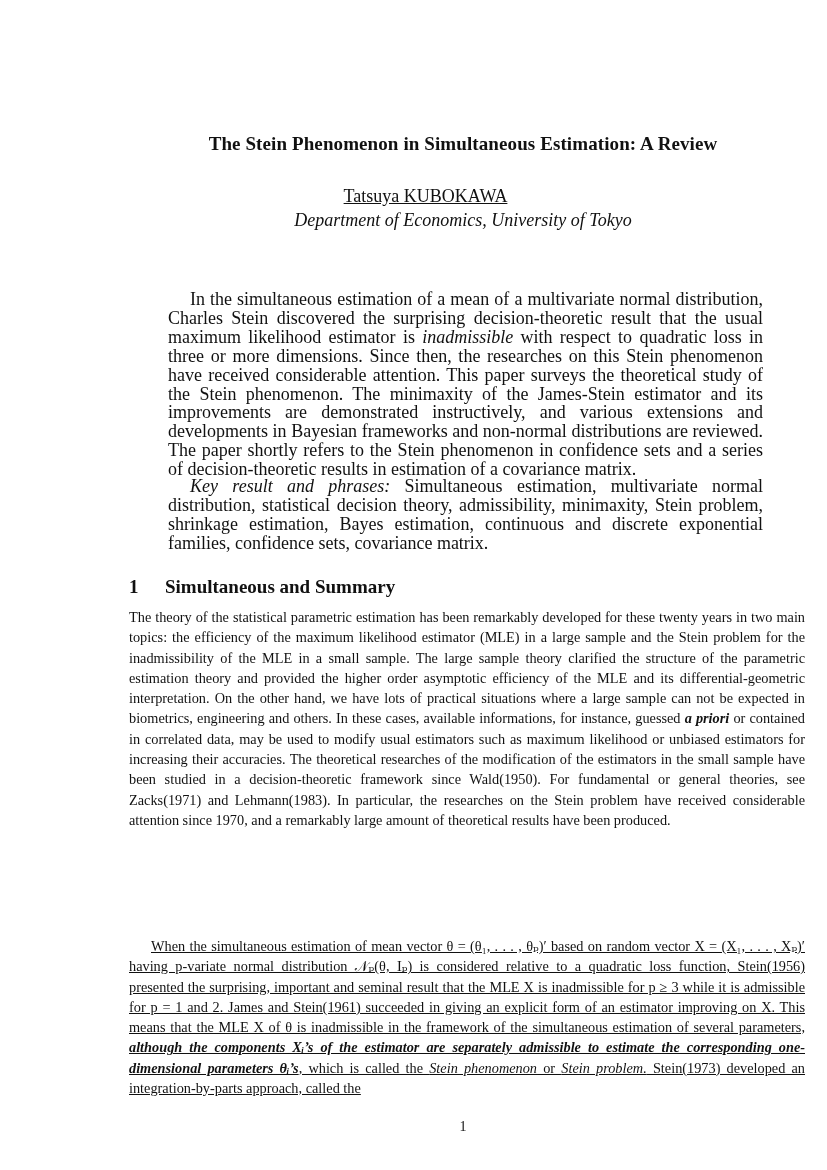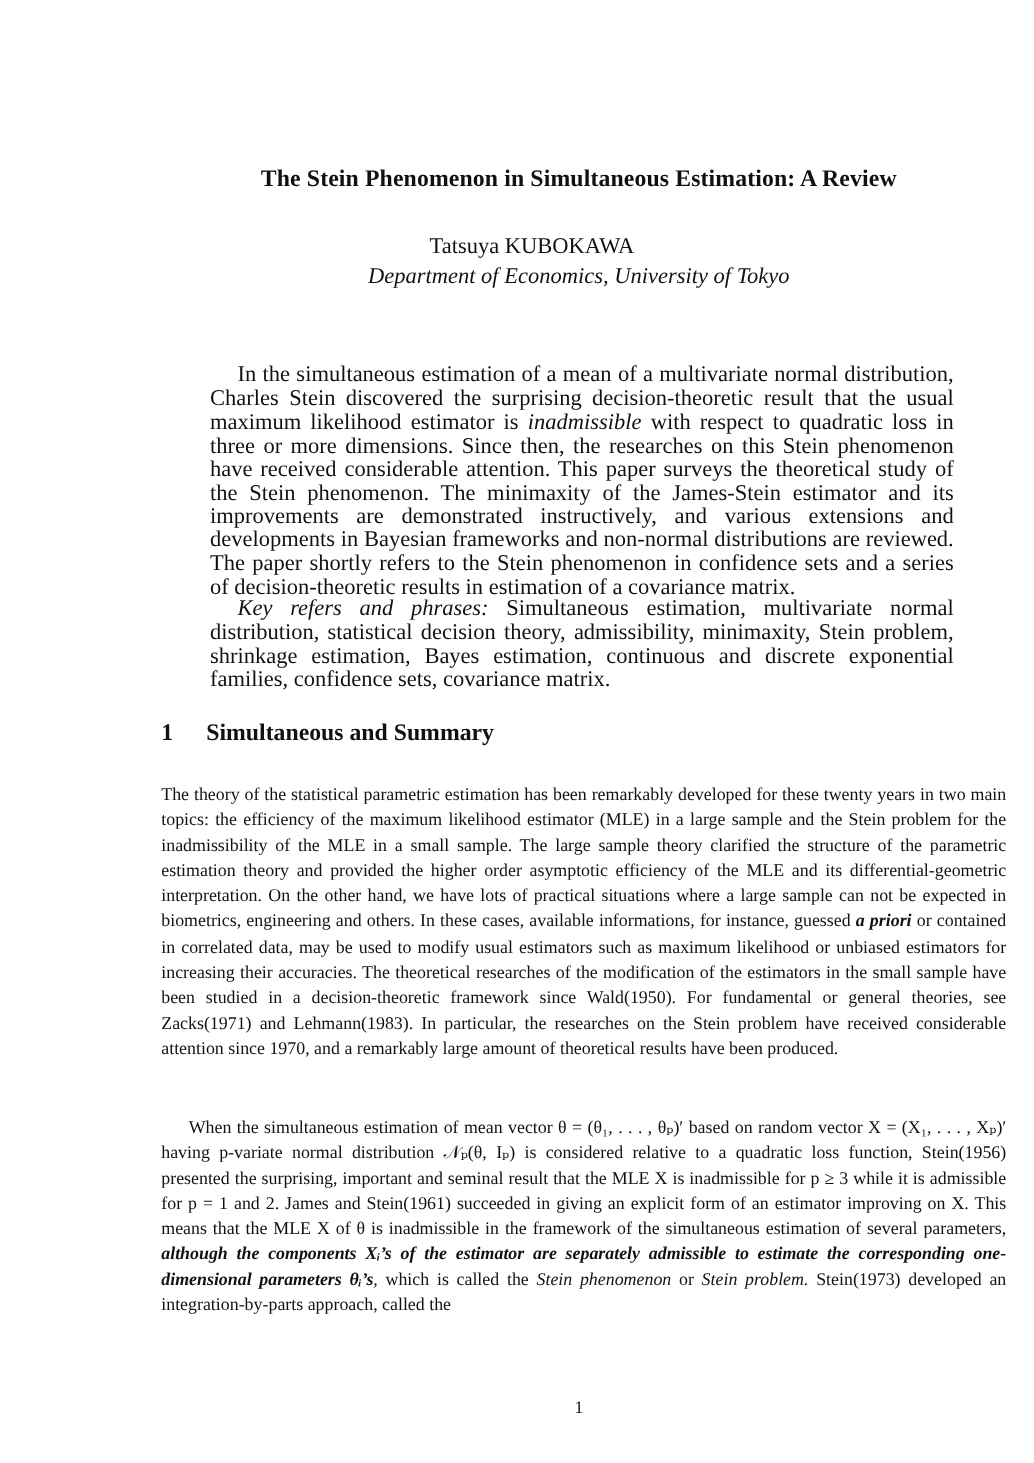--- a/index.html
+++ b/index.html
@@ -1,51 +1,51 @@
 <!DOCTYPE html>
 <html><head>
 <meta charset="utf-8">
 <style>
   html, body { margin: 0; padding: 0; background: #ffffff; }
   body { width: 827px; height: 1170px; position: relative; overflow: hidden;
          font-family: "Liberation Serif", "DejaVu Serif", serif; color: #111; }
   .page { position: absolute; left: 0; top: 0; width: 827px; height: 1170px; margin-left: 37px; }
   .title { position: absolute; top: 133px; left: 0; width: 852px; text-align: center;
            font-weight: bold; font-size: 19px; letter-spacing: 0.1px; }
-  .author { position: absolute; top: 186px; left: 0; width: 777px; text-align: center; font-size: 18px; }
+  .author { position: absolute; top: 186px; left: 0; width: 777px; text-align: center; font-size: 18px; text-decoration: underline; }
   .affil { position: absolute; top: 210px; left: 0; width: 852px; text-align: center; font-size: 18px; font-style: italic; }
   .abstract { position: absolute; left: 131px; width: 595px; font-size: 18px; line-height: 18.9px; text-align: justify; }
   .abstract p { margin: 0; text-indent: 22px; }
   .abs1 { top: 290px; }
   .abs2 { top: 477px; }
   .section { position: absolute; top: 576px; left: 92px; font-weight: bold; font-size: 19px; }
   .section .num { display: inline-block; width: 36px; }
   .body { position: absolute; left: 92px; width: 676px; font-size: 14.3px; line-height: 20.3px; text-align: justify; }
   .body p { margin: 0; }
-  .p1 { top: 626px; }
-  .p2 { top: 892px; }
+  .p1 { top: 607px; }
+  .p2 { top: 936px; text-decoration: underline; }
   .p2 p { text-indent: 22px; }
   .pageno { position: absolute; top: 1119px; left: 0; width: 852px; text-align: center; font-size: 14px; }
   i, em { font-style: italic; }
   .bi { font-style: italic; font-weight: bold; }
 </style>
 </head>
 <body>
 
 <div class="page">
   <div class="title">The Stein Phenomenon in Simultaneous Estimation: A Review</div>
   <div class="author">Tatsuya KUBOKAWA</div>
   <div class="affil">Department of Economics, University of Tokyo</div>
 
   <div class="abstract abs1">
     <p><span>In the simultaneous estimation of a mean of a multivariate normal distribution, Charles Stein discovered the surprising decision-theoretic result that the usual maximum likelihood estimator is </span><i>inadmissible</i><span> with respect to quadratic loss in three or more dimensions. Since then, the researches on this Stein phenomenon have received considerable attention. This paper surveys the theoretical study of the Stein phenomenon.  The minimaxity of the James-Stein estimator and its improvements are demonstrated instructively, and various extensions and developments in Bayesian frameworks and non-normal distributions are reviewed.  The paper shortly refers to the Stein phenomenon in confidence sets and a series of decision-theoretic results in estimation of a covariance matrix.</span></p>
   </div>
 
   <div class="abstract abs2">
-    <p><i>Key refers and phrases:</i><span> Simultaneous estimation, multivariate normal distribution, statistical decision theory, admissibility, minimaxity, Stein problem, shrinkage estimation, Bayes estimation, continuous and discrete exponential families, confidence sets, covariance matrix.</span></p>
+    <p><i>Key result and phrases:</i><span> Simultaneous estimation, multivariate normal distribution, statistical decision theory, admissibility, minimaxity, Stein problem, shrinkage estimation, Bayes estimation, continuous and discrete exponential families, confidence sets, covariance matrix.</span></p>
   </div>
 
   <div class="section">
     <span class="num">1</span><span>Simultaneous and Summary</span>
   </div>
 
   <div class="body p1">
     <p><span>The theory of the statistical parametric estimation has been remarkably developed for these twenty years in two main topics: the efficiency of the maximum likelihood estimator (MLE) in a large sample and the Stein problem for the inadmissibility of the MLE in a small sample. The large sample theory clarified the structure of the parametric estimation theory and provided the higher order asymptotic efficiency of the MLE and its differential-geometric interpretation. On the other hand, we have lots of practical situations where a large sample can not be expected in biometrics, engineering and others.  In these cases, available informations, for instance, guessed </span><span class="bi">a priori</span><span> or contained in correlated data, may be used to modify usual estimators such as maximum likelihood or unbiased estimators for increasing their accuracies. The theoretical researches of the modification of the estimators in the small sample have been studied in a decision-theoretic framework since Wald(1950).  For fundamental or general theories, see Zacks(1971) and Lehmann(1983).  In particular, the researches on the Stein problem have received considerable attention since 1970, and a remarkably large amount of theoretical results have been produced.</span></p>
   </div>
 

